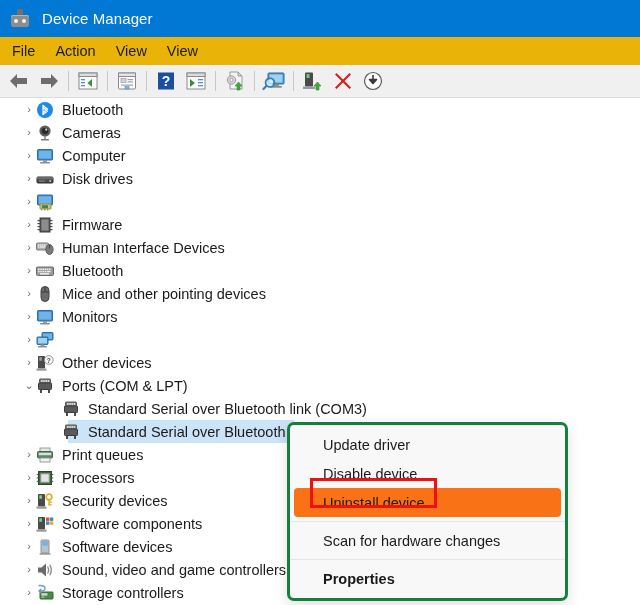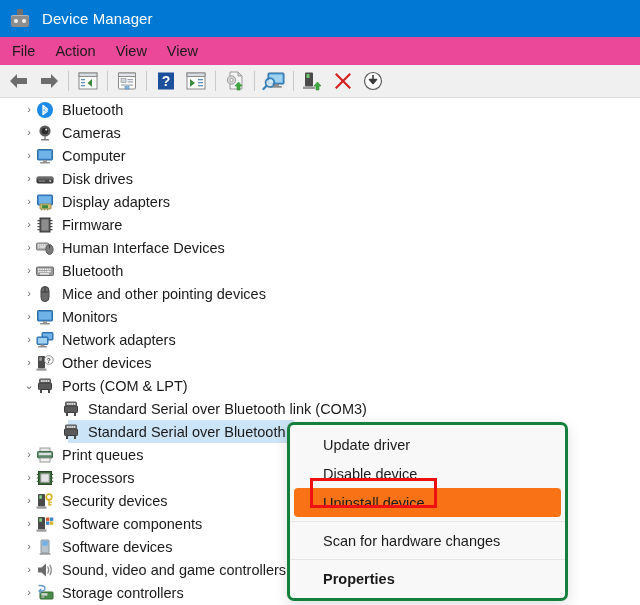--- a/index.html
+++ b/index.html
@@ -66,21 +66,21 @@
     color: #ffffff;
     font-size: 15px;
     letter-spacing: 0.1px;
   }
 
   
   .menubar {
     position: absolute;
     left: 0; top: 37px;
     width: 640px; height: 28px;
-    background: #ec4899;
+    background: #eab308;
     display: flex;
     align-items: center;
     padding-left: 12px;
     box-sizing: border-box;
   }
   .menubar-item {
     font-size: 14.5px;
     color: #1b1b1b;
     padding: 2px 10px 2px 0;
     margin-right: 10px;
@@ -412,21 +412,20 @@
         <svg width="18" height="18" viewBox="0 0 18 18">
           <rect x="1.5" y="2" width="15" height="10" rx="0.8" fill="#3f86c8" stroke="#2c6da8"></rect>
           <rect x="2.8" y="3.2" width="12.4" height="7.6" fill="#6fb3e8"></rect>
           <rect x="4" y="11" width="11" height="5" rx="0.6" fill="#d0c07a" stroke="#9a8a4a"></rect>
           <rect x="6" y="12.2" width="6" height="3" fill="#3f8a3f"></rect>
           <rect x="5" y="16" width="1.2" height="1.4" fill="#9a8a4a"></rect>
           <rect x="8" y="16" width="1.2" height="1.4" fill="#9a8a4a"></rect>
           <rect x="11" y="16" width="1.2" height="1.4" fill="#9a8a4a"></rect>
         </svg>
       </div>
-      <div class="tree-label">Display adapters</div>
     </div>
 
     <div class="tree-row lvl1">
       <div class="chev">›</div>
       <div class="tree-icon">
         <svg width="18" height="18" viewBox="0 0 18 18">
           <rect x="4" y="2" width="10" height="14" fill="#5a5a5a" stroke="#3a3a3a"></rect>
           <rect x="5.5" y="3.5" width="7" height="11" fill="#8d8d8d"></rect>
           <rect x="1.5" y="4" width="2.5" height="1.2" fill="#4a4a4a"></rect>
           <rect x="1.5" y="7" width="2.5" height="1.2" fill="#4a4a4a"></rect>
@@ -511,21 +510,20 @@
       <div class="tree-icon">
         <svg width="18" height="18" viewBox="0 0 18 18">
           <rect x="6" y="1.5" width="11" height="7.5" rx="0.8" fill="#3f86c8" stroke="#2c6da8"></rect>
           <rect x="7" y="2.5" width="9" height="5.5" fill="#6fb3e8"></rect>
           <rect x="1" y="6" width="11" height="7.5" rx="0.8" fill="#3f86c8" stroke="#2c6da8"></rect>
           <rect x="2" y="7" width="9" height="5.5" fill="#9fd2f0"></rect>
           <rect x="4.5" y="13.5" width="4" height="1.6" fill="#9a9a9a"></rect>
           <rect x="2" y="15" width="9" height="1.4" rx="0.6" fill="#8d8d8d"></rect>
         </svg>
       </div>
-      <div class="tree-label">Network adapters</div>
     </div>
 
     <div class="tree-row lvl1">
       <div class="chev">›</div>
       <div class="tree-icon">
         <svg width="18" height="18" viewBox="0 0 18 18">
           <rect x="2" y="2" width="7" height="12.5" rx="0.8" fill="#4a4a4a"></rect>
           <rect x="3.3" y="3.3" width="2.6" height="3.5" fill="#9a9a9a"></rect>
           <rect x="0.5" y="14.5" width="10" height="2.2" fill="#9a9a9a"></rect>
           <circle cx="12.8" cy="6" r="4.4" fill="#f4f4f4" stroke="#8a8a8a" stroke-width="0.9"></circle>

